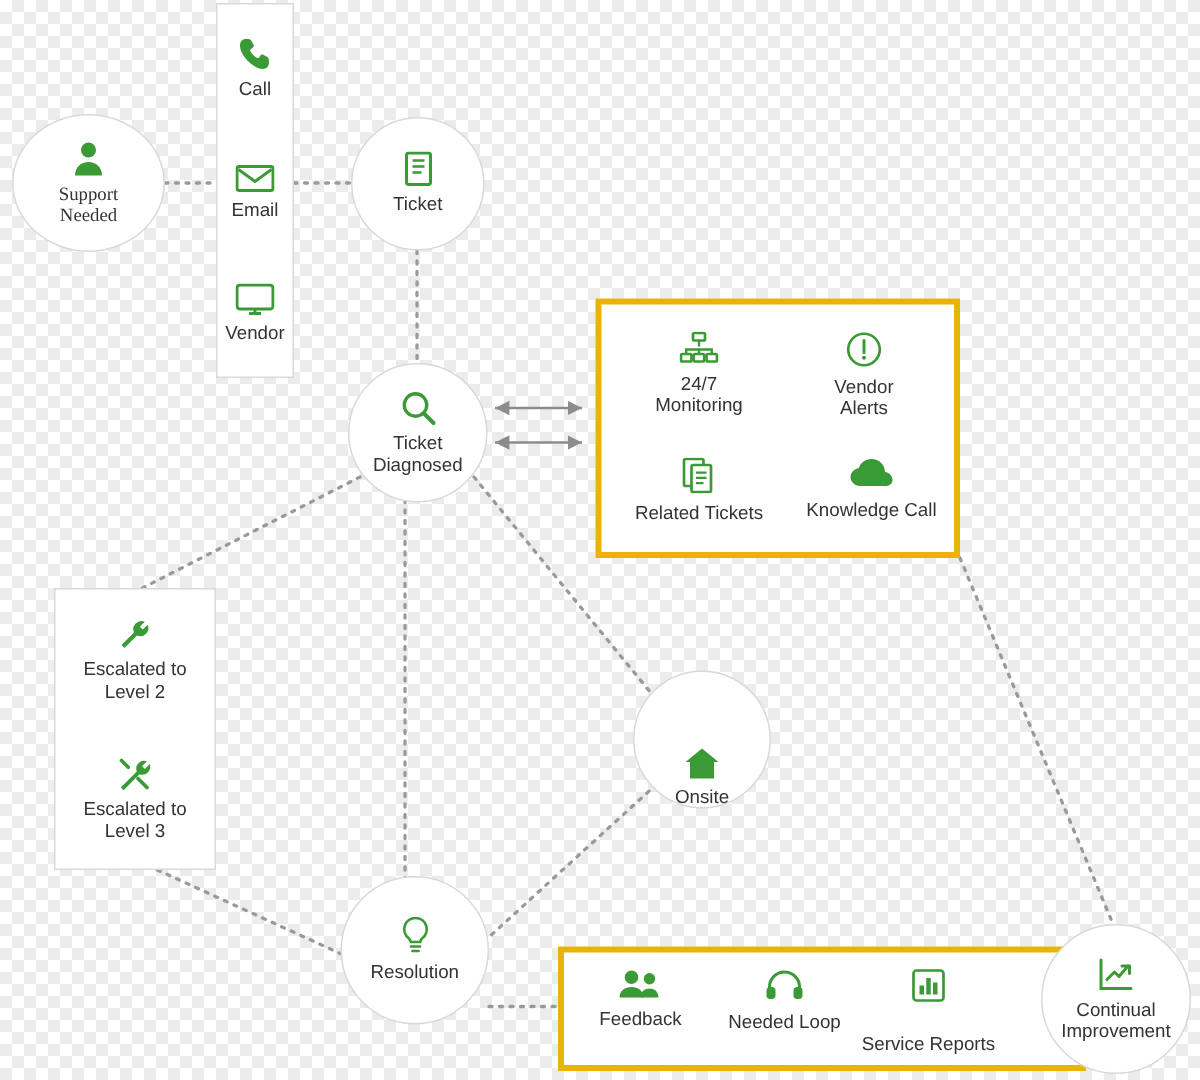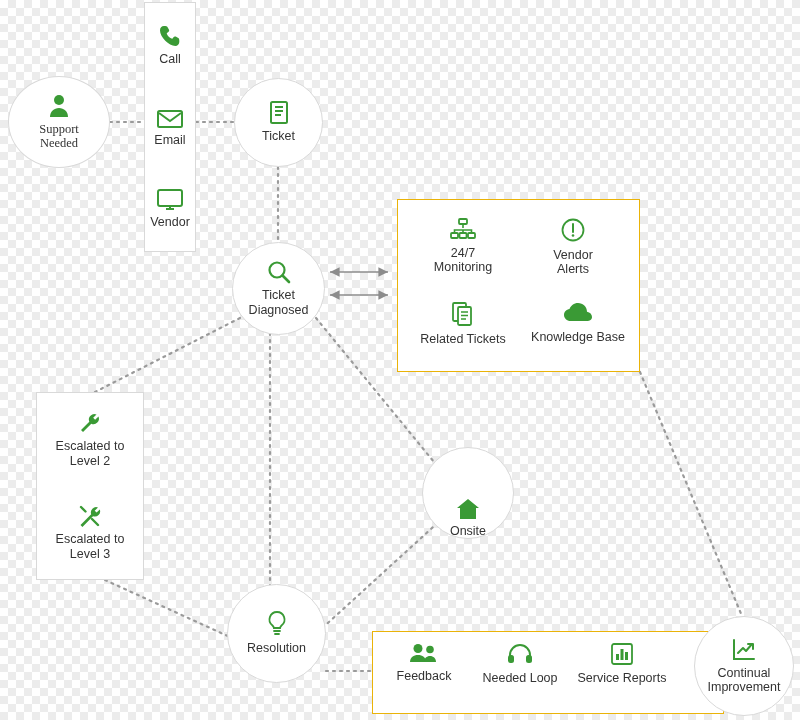--- a/index.html
+++ b/index.html
@@ -53,21 +53,21 @@
   }
   .icon {
     color: #3a9a35;
     display: block;
     line-height: 0;
   }
   .panel {
     position: absolute;
     box-sizing: border-box;
     background: #ffffff;
-    border: 1px solid #eab308;
+    border: 4px solid #eab308;
   }
   .cell {
     position: absolute;
     display: flex;
     flex-direction: column;
     align-items: center;
     justify-content: flex-start;
   }
   .cell .node-label {
     margin-top: 6px;
@@ -230,21 +230,21 @@
         </svg>
     </span>
     <span class="node-label">Related Tickets</span>
   </div>
   <div class="cell" style="left:120px; top:102px; width:120px;">
     <span class="icon">
       <svg width="30" height="22" viewBox="0 0 30 22">
           <path d="M7.5 19c-3.6 0-6.5-2.7-6.5-6 0-3 2.4-5.5 5.5-5.9C7.6 3.6 11 1 15 1c5 0 9 3.9 9 8.7 3 .4 5 2.7 5 5.3 0 2.8-2.4 4-5 4z" fill="#3a9a35"></path>
         </svg>
     </span>
-    <span class="node-label">Knowledge Base</span>
+    <span class="node-label">Knowledge Call</span>
   </div>
 </div>
 
 <div class="stack" style="left:36px; top:392px; width:108px; height:188px;">
   <div class="stack-item">
     <span class="icon">
       <svg width="24" height="24" viewBox="0 0 24 24">
           <path d="M20.5 5.5a5.5 5.5 0 0 1-7.2 7.2L5 21l-2-2 8.3-8.3A5.5 5.5 0 0 1 18.5 3.5l-3.3 3.3 1.9 1.9 3.4-3.2z" fill="#3a9a35"></path>
         </svg>
     </span>
@@ -297,21 +297,21 @@
   <div class="cell" style="left:96px; top:11px; width:102px;">
     <span class="icon">
       <svg width="26" height="22" viewBox="0 0 26 22">
           <path d="M3 14v-2a10 10 0 0 1 20 0v2" fill="none" stroke="#3a9a35" stroke-width="2"></path>
           <rect x="1" y="12" width="6" height="8" rx="2.5" fill="#3a9a35"></rect>
           <rect x="19" y="12" width="6" height="8" rx="2.5" fill="#3a9a35"></rect>
         </svg>
     </span>
     <span class="node-label">Needed Loop</span>
   </div>
-  <div class="cell" style="left:196px; top:11px; width:106px;">
+  <div class="cell" style="left:190px; top:11px; width:106px;gap:15px;">
     <span class="icon">
       <svg width="22" height="22" viewBox="0 0 22 22">
           <rect x="1" y="1" width="20" height="20" rx="2" fill="none" stroke="#3a9a35" stroke-width="1.8"></rect>
           <rect x="5" y="11" width="3" height="6" fill="#3a9a35"></rect>
           <rect x="9.5" y="6" width="3" height="11" fill="#3a9a35"></rect>
           <rect x="14" y="9" width="3" height="8" fill="#3a9a35"></rect>
         </svg>
     </span>
     <span class="node-label">Service Reports</span>
   </div>

